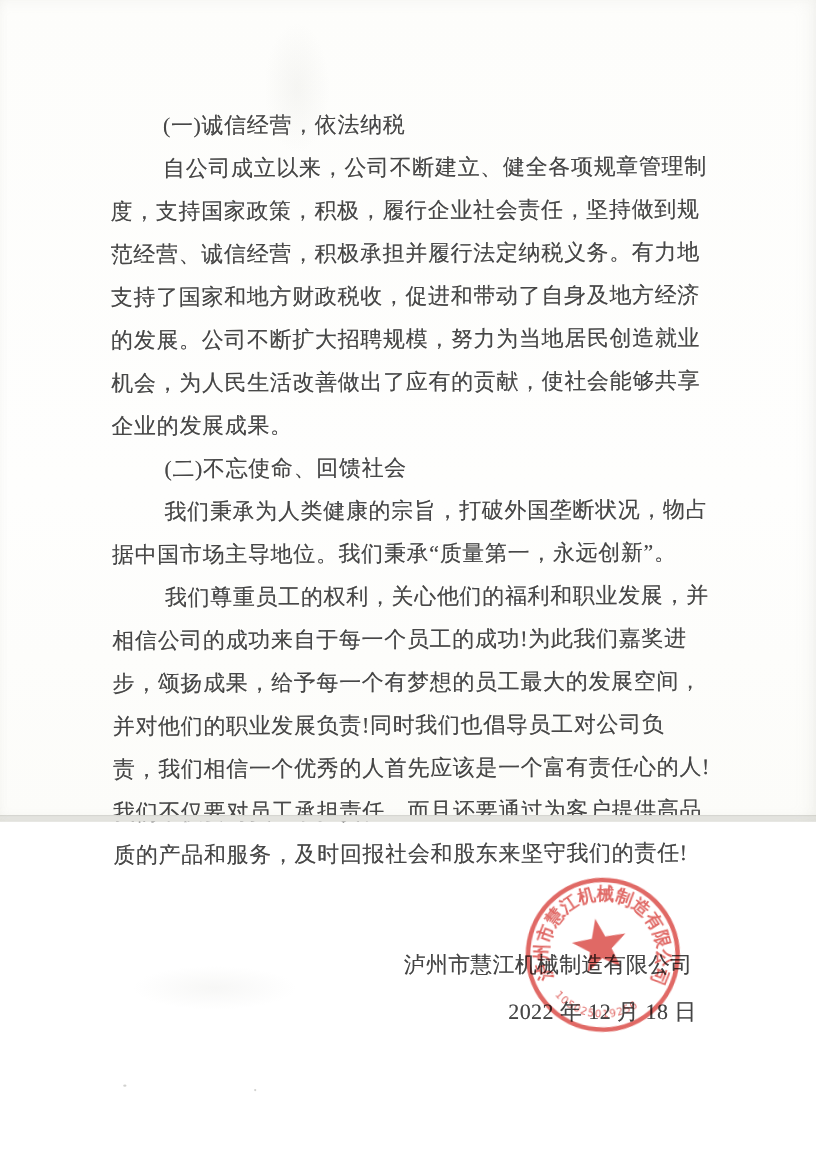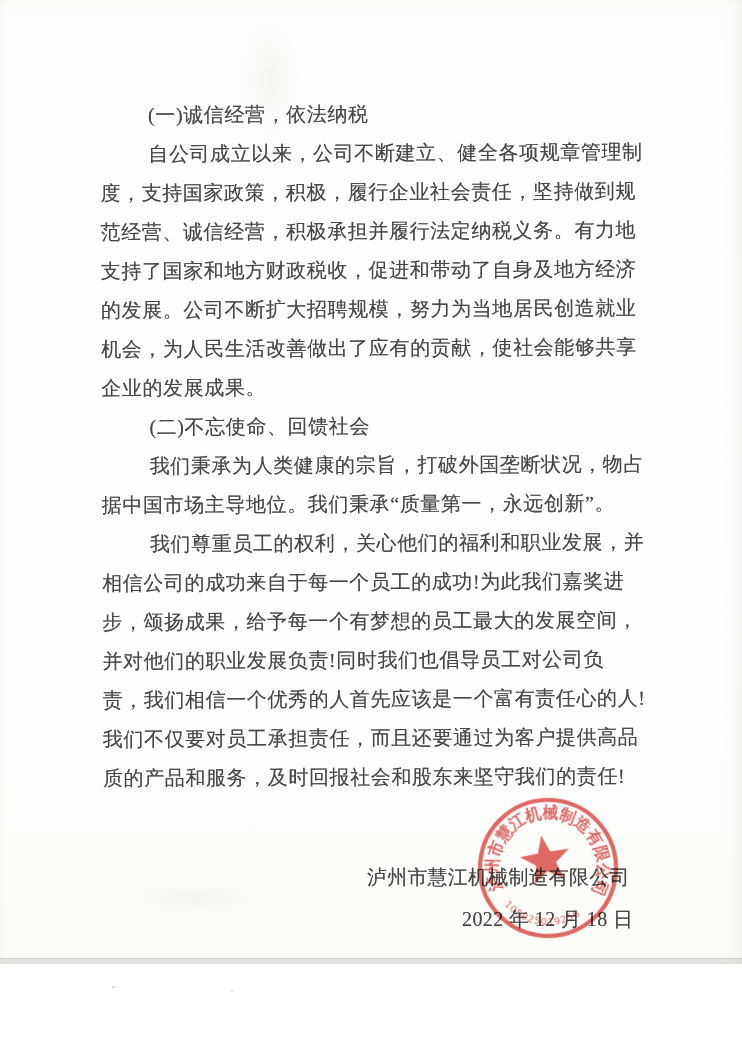--- a/index.html
+++ b/index.html
@@ -4,21 +4,21 @@
 <style>
   html, body { margin: 0; padding: 0; }
   body {
     width: 742px; height: 1049px;
     font-family: "Liberation Serif", "DejaVu Serif", serif;
     background: #ffffff;
     overflow: hidden;
   }
   .page {
     position: relative;
-    width: 742px; height: 964px;
+    width: 742px; height: 747px;
     background: linear-gradient(180deg, #fdfdfb 0%, #fefefd 60%, #fcfcf9 100%);
   }
   
   .page::after {
     content: "";
     position: absolute; inset: 0;
     box-shadow: inset -6px 0 14px rgba(180,180,170,0.10), inset 0 -4px 8px rgba(160,160,150,0.08);
     pointer-events: none;
   }
   .text-block {

